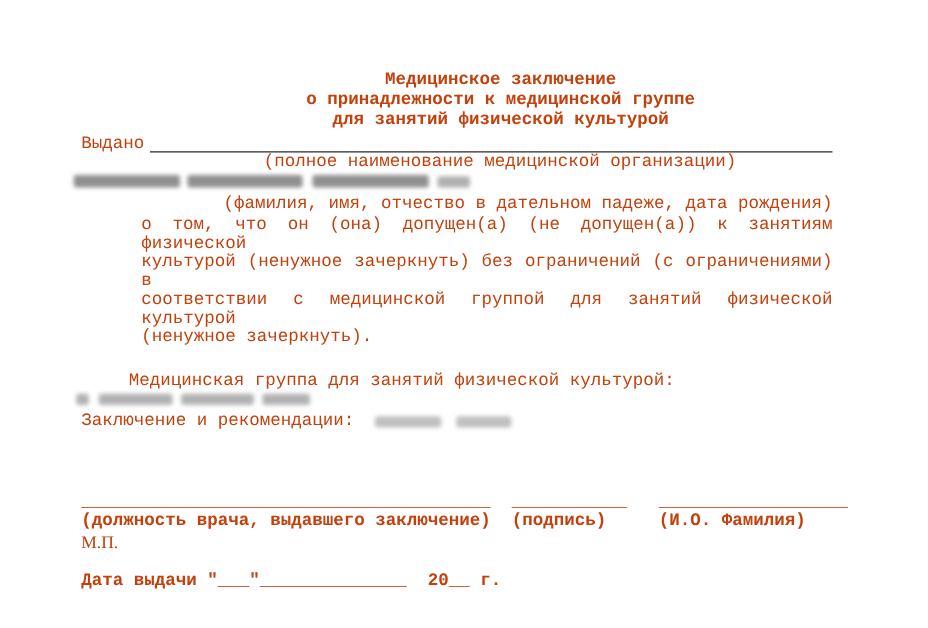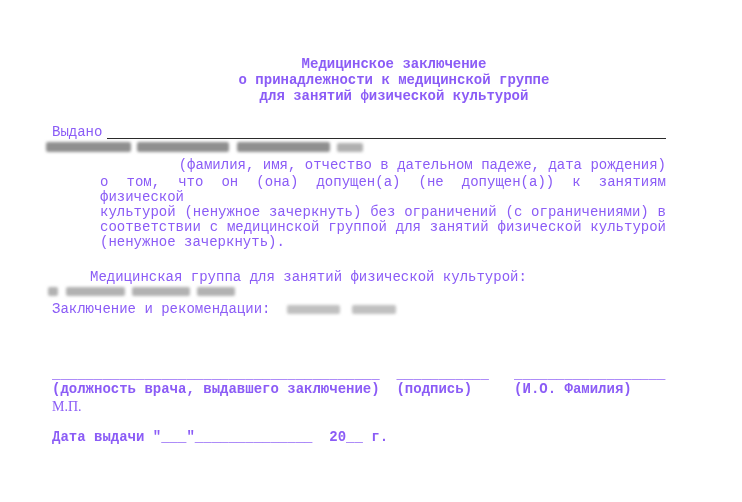--- a/index.html
+++ b/index.html
@@ -1,29 +1,29 @@
 <!DOCTYPE html>
 <html><head>
 <meta charset="utf-8">
 <style>
   html,body { margin:0; padding:0; background:#fff; }
   .page {
     position: relative;
     width: 742px; height: 502px;
     box-sizing: border-box;
     background: #ffffff;
-    color: #8b5cf6;
+    color: #c2410c;
     font-family: "Liberation Mono", "DejaVu Sans Mono", monospace;
     font-size: 14px;
     line-height: 15px;
-    padding: 56px 76px 0 52px;
+    padding: 56px 76px 0 65px;
     overflow: hidden;
   }
   .title { font-weight: bold; text-align: center; line-height: 16px; padding-left: 70px; }
-  .row-vydano { display: flex; margin-top: 21px; height: 15px; }
+  .row-vydano { display: flex; margin-top: 4px; height: 15px; }
   .fill-line { flex: 1; border-bottom: 1px solid #2a2a2a; margin-left: 5px; margin-bottom: 1px; }
   .cap-org { padding-left: 146px; }
   .cap-fio { margin-top: 4px; padding-left: 40px; text-align: right; }
   .blur-row { display: flex; align-items: center; height: 14px; }
   .blur-row.group-row { height: 13px; }
   .blob { display: inline-block; border-radius: 2px; filter: blur(1.8px); flex: 0 0 auto; }
   .body-par { margin-top: 2px; margin-left: 48px; }
   .jline { text-align: justify; text-align-last: justify; }
   .group-label { margin-top: 20px; padding-left: 38px; }
   .conclusion { margin-top: 4px; display: flex; align-items: center; height: 15px; }
@@ -42,20 +42,21 @@
     <div>Медицинское заключение</div>
     <div>о принадлежности к медицинской группе</div>
     <div>для занятий физической культурой</div>
   </div>
 
   <div class="row-vydano">
     <span>Выдано</span>
     <span class="fill-line"></span>
   </div>
 
+  <div class="cap-org">(полное наименование медицинской организации)</div>
 
   <div class="blur-row name-row">
       <span class="blob" style="width: 85px; height: 10px; margin-left: -6px; background: rgb(143, 143, 143);"></span>
       <span class="blob" style="width: 92px; height: 10px; margin-left: 6px; background: rgb(143, 143, 143);"></span>
       <span class="blob" style="width: 93px; height: 10px; margin-left: 8px; background: rgb(143, 143, 143);"></span>
       <span class="blob" style="width: 26px; height: 9px; margin-left: 7px; background: rgb(176, 176, 176);"></span>
     </div>
 
   <div class="cap-fio">(фамилия, имя, отчество в дательном падеже, дата рождения)</div>
 

